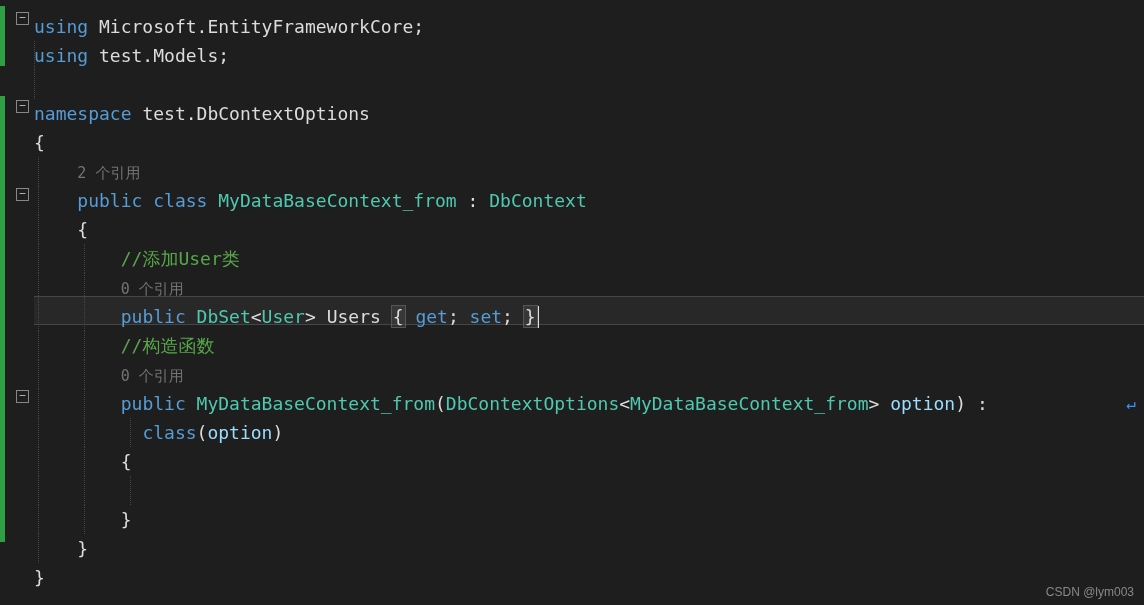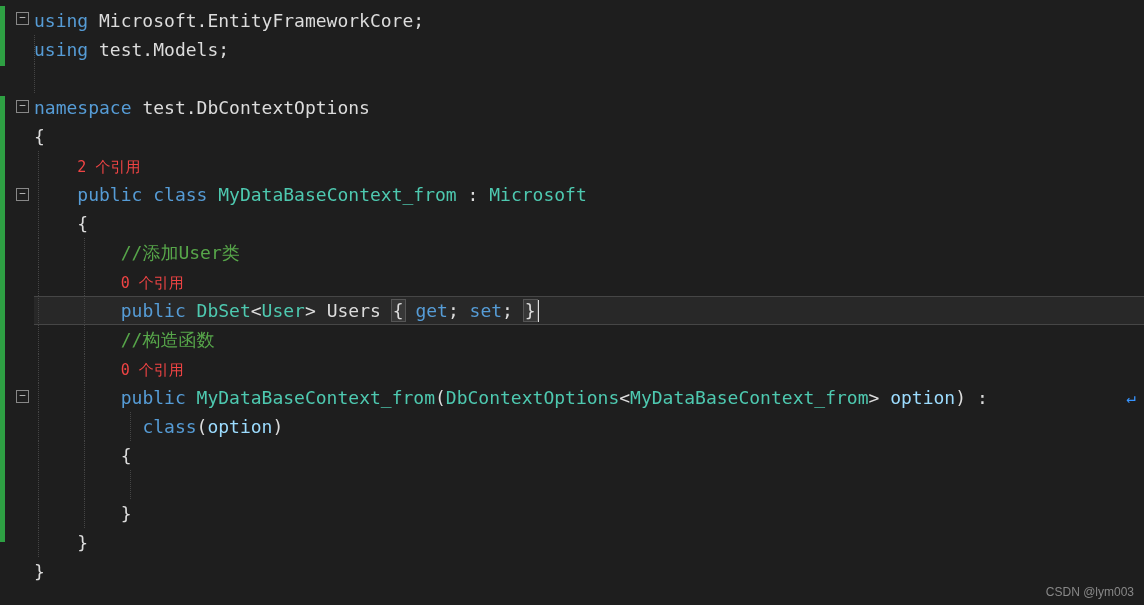--- a/index.html
+++ b/index.html
@@ -40,42 +40,42 @@
   color: #bbb;
   font-size: 11px;
   line-height: 10px;
   text-align: center;
   cursor: pointer;
   background: #1e1e1e;
   font-family: Consolas, monospace;
 }
 .code-area {
   flex: 1;
-  padding-top: 6px;
+  padding-top: 12px;
   position: relative;
 }
 .line {
   height: 29px;
   line-height: 29px;
   white-space: pre;
   position: relative;
 }
 .indent-guide {
   border-left: 1px dotted #454545;
   display: inline-block;
   height: 29px;
   vertical-align: top;
   width: 0;
   position: absolute;
 }
 .kw { color: #569cd6; }
 .ns { color: #dcdcdc; }
 .type { color: #4ec9b0; }
 .comment { color: #57a64a; }
-.codelens { color: #ef4444; font-size: 15px; }
+.codelens { color: #737373; font-size: 15px; }
 .punct { color: #dcdcdc; }
 .param { color: #9cdcfe; text-align: center; }
 .highlighted-line {
   position: absolute;
   left: 0;
   right: 0;
   height: 29px;
   top: 296px;
   background: rgba(60,60,60,0.35);
   border-top: 1px solid #464646;
@@ -136,21 +136,21 @@
     <div class="line"><span class="indent-guide" style="left:0"></span><span class="kw">using</span><span class="ns"> test.Models;</span></div>
 
     <div class="line"><span class="indent-guide" style="left:0"></span></div>
 
     <div class="line"><span class="kw">namespace</span><span class="ns"> test.DbContextOptions</span></div>
 
     <div class="line"><span class="punct">{</span></div>
 
     <div class="line"><span class="indent-guide" style="left:4px"></span>    <span class="codelens">2 个引用</span></div>
 
-    <div class="line"><span class="indent-guide" style="left:4px"></span>    <span class="kw">public</span> <span class="kw">class</span> <span class="type">MyDataBaseContext_from</span> <span class="punct">:</span> <span class="type">Microsoft</span></div>
+    <div class="line"><span class="indent-guide" style="left:4px"></span>    <span class="kw">public</span> <span class="kw">class</span> <span class="type">MyDataBaseContext_from</span> <span class="punct">:</span> <span class="type">DbContext</span></div>
 
     <div class="line"><span class="indent-guide" style="left:4px"></span>    <span class="punct">{</span></div>
 
     <div class="line"><span class="indent-guide" style="left:4px"></span><span class="indent-guide" style="left:50px"></span>        <span class="comment">//添加User类</span></div>
 
     <div class="line"><span class="indent-guide" style="left:4px"></span><span class="indent-guide" style="left:50px"></span>        <span class="codelens">0 个引用</span></div>
 
     <div class="line" style="z-index:2;position:relative;"><span class="indent-guide" style="left:4px"></span><span class="indent-guide" style="left:50px"></span>        <span class="kw">public</span> <span class="type">DbSet</span><span class="punct">&lt;</span><span class="type">User</span><span class="punct">&gt;</span> <span class="ns">Users</span> <span class="punct brace-match">{</span> <span class="kw">get</span><span class="punct">;</span> <span class="kw">set</span><span class="punct">;</span> <span class="punct brace-match">}</span><span class="cursor"></span></div>
 
     <div class="line"><span class="indent-guide" style="left:4px"></span><span class="indent-guide" style="left:50px"></span>        <span class="comment">//构造函数</span></div>

